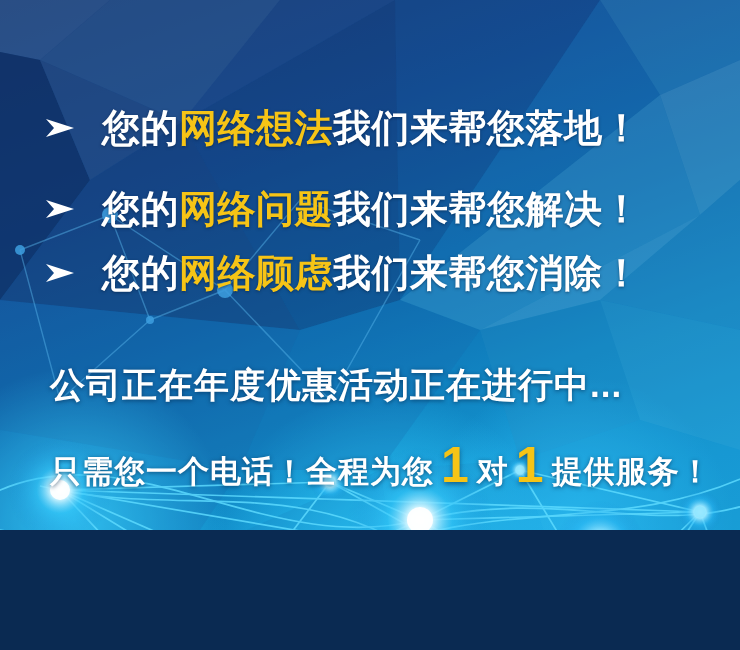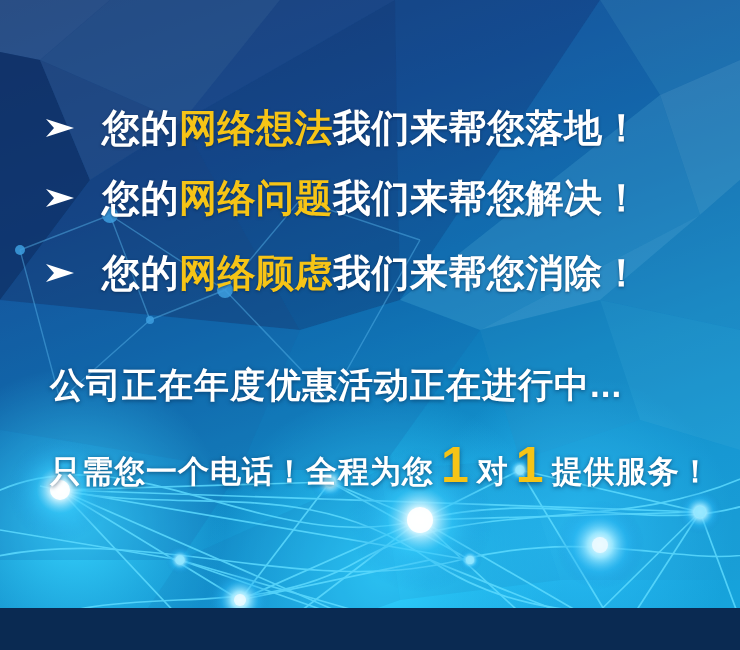--- a/index.html
+++ b/index.html
@@ -7,21 +7,21 @@
     padding: 0;
     background: #0a2a52;
   }
   body {
     font-family: "Liberation Sans", "DejaVu Sans", sans-serif;
   }
 
   #banner {
     position: relative;
     width: 740px;
-    height: 608px;
+    height: 530px;
     overflow: hidden;
     background: #4c1d95;
     user-select: none;
   }
 
   
   .bg-layer {
     position: absolute;
     left: 0; top: 0;
     width: 740px; height: 650px;
@@ -47,21 +47,21 @@
   }
 
   .bullet-line {
     position: absolute;
     left: 40px;
     display: flex;
     align-items: center;
     white-space: nowrap;
   }
   .bullet-line.l1 { top: 105px; }
-  .bullet-line.l2 { top: 175px; }
+  .bullet-line.l2 { top: 186px; }
   .bullet-line.l3 { top: 250px; }
 
   .arrow-icon {
     width: 40px;
     height: 40px;
     flex: 0 0 40px;
     margin-right: 22px;
     display: block;
   }
 

